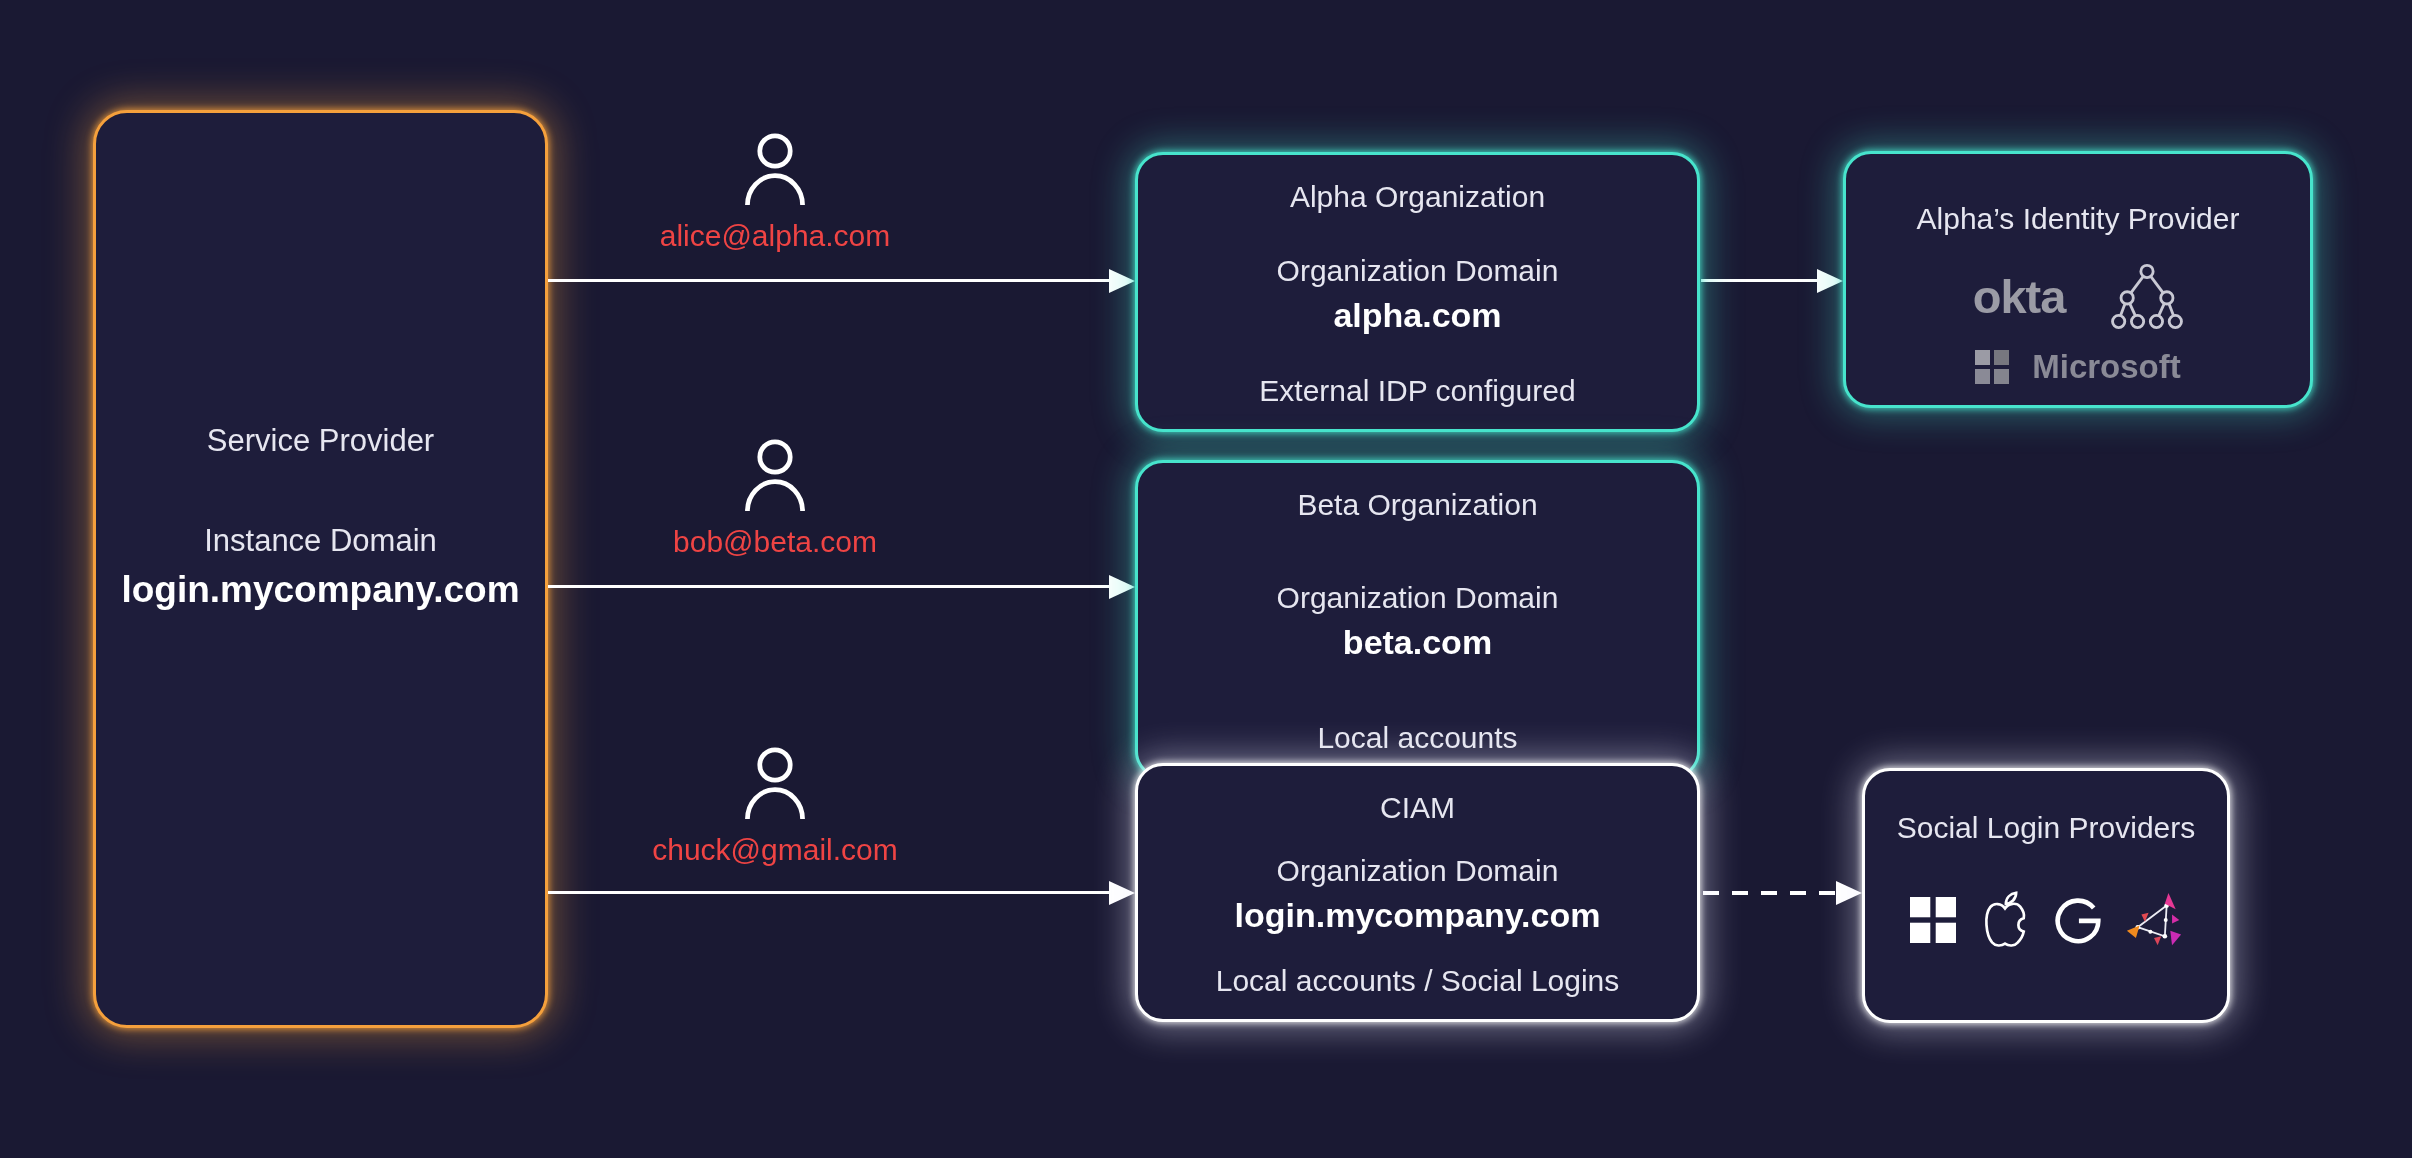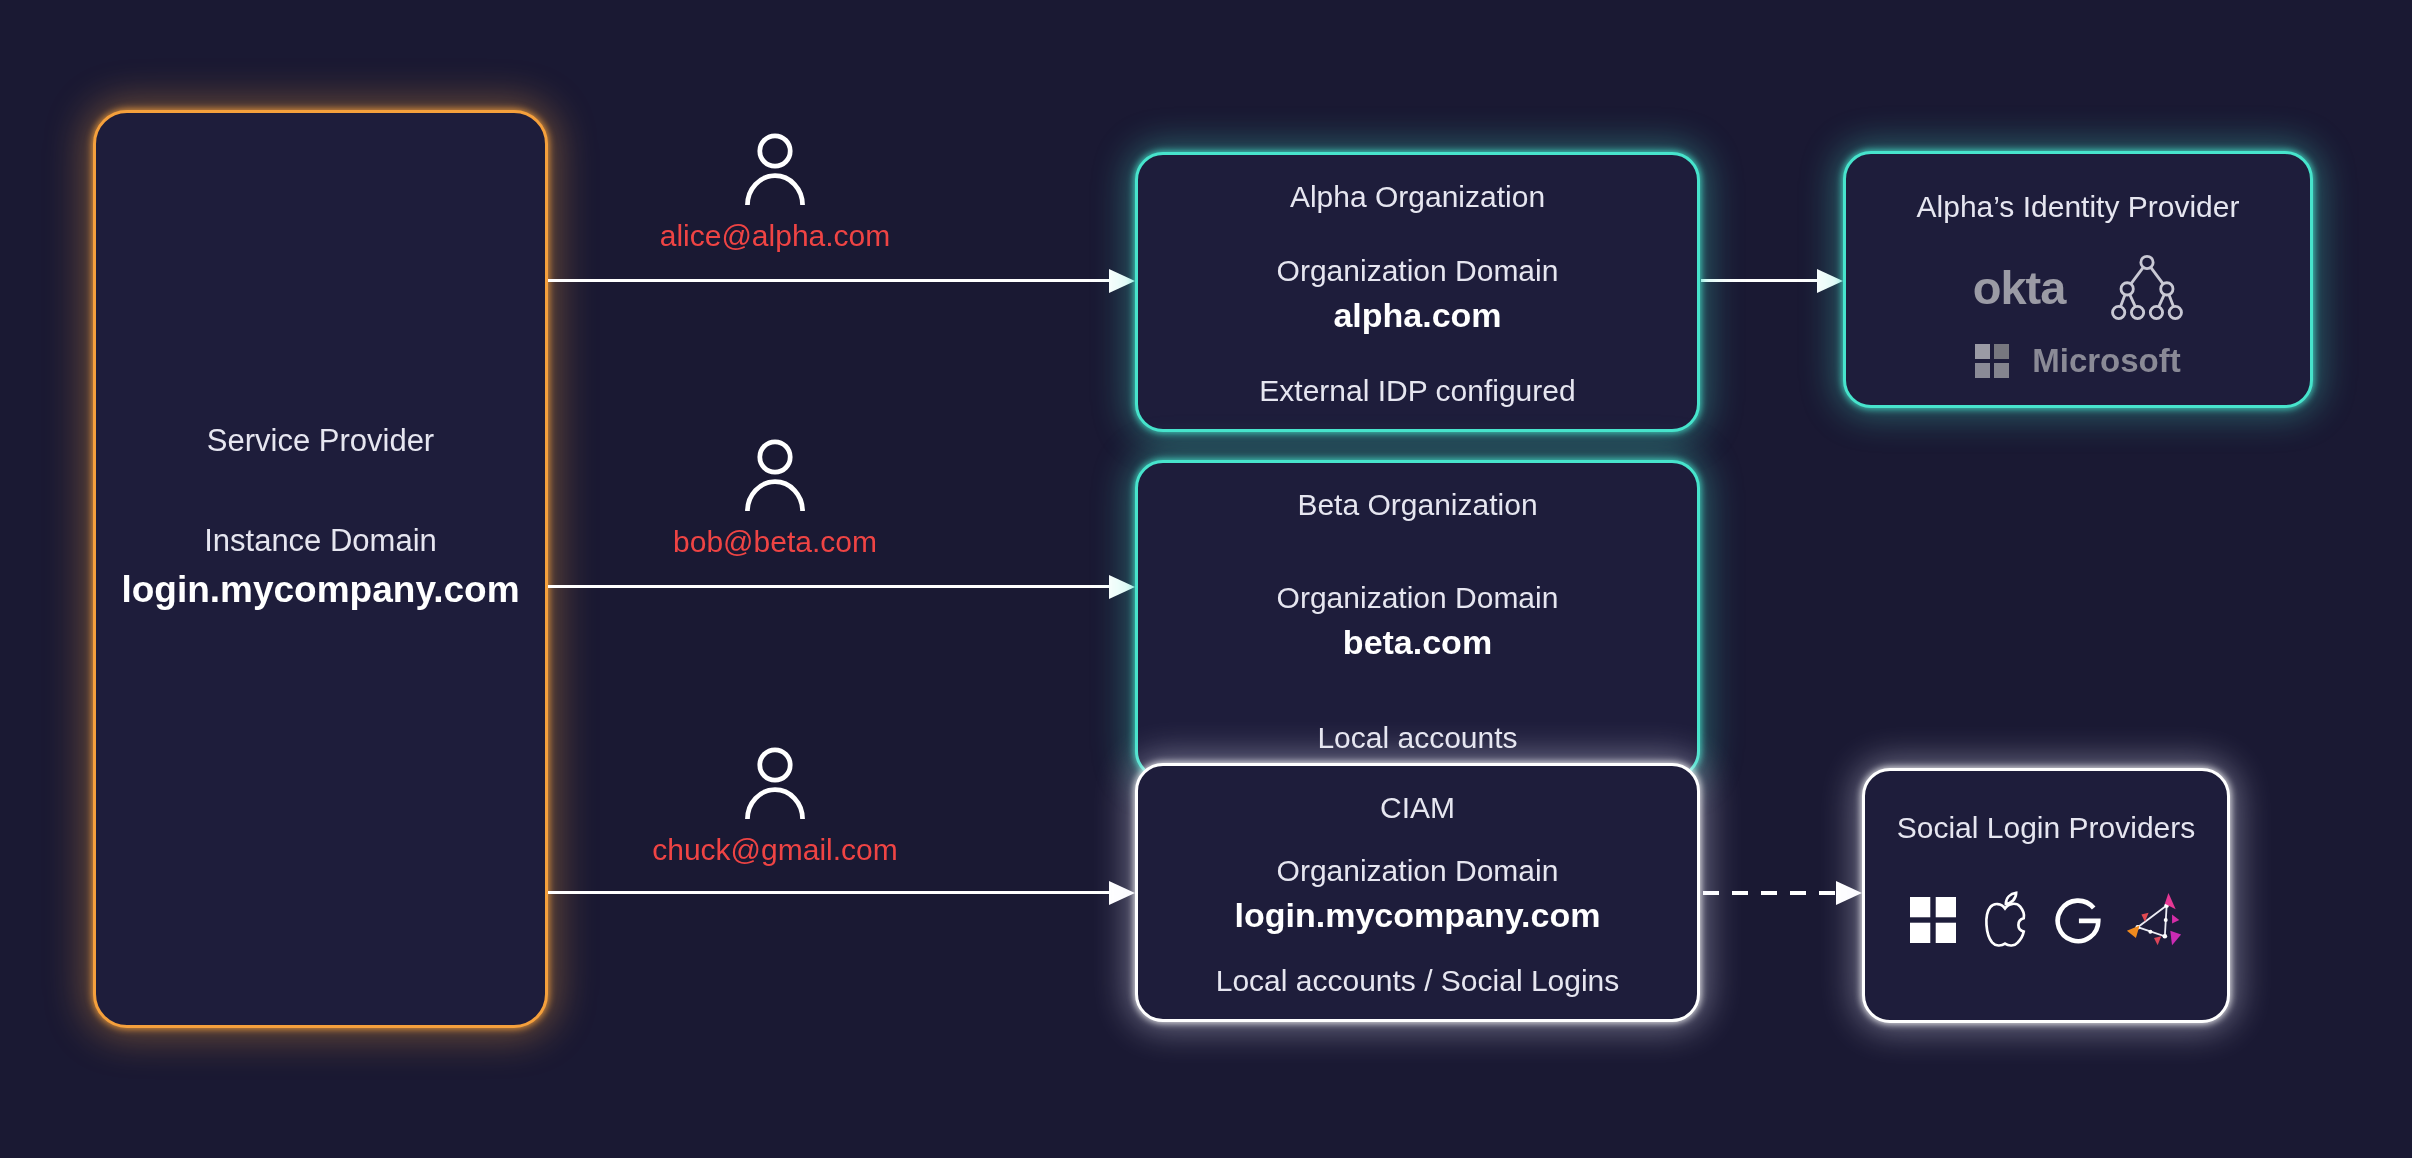--- a/index.html
+++ b/index.html
@@ -34,21 +34,21 @@
   
   .org-box{left:1135px;width:565px;display:flex;flex-direction:column;justify-content:space-between;align-items:center;padding:25px 18px 21px;}
   #org-alpha{top:152px;height:280px;}
   #org-beta{top:460px;height:319px;}
   #org-ciam{top:763px;height:259px;}
   .org-title{font-size:30px;color:#E6E6F0;}
   .domain-label{font-size:30px;color:#E6E6F0;}
   .domain-value{font-size:34px;font-weight:bold;color:#FFFFFF;margin-top:8px;}
   .org-note{font-size:30px;color:#E6E6F0;}
   
-  #idp-box{left:1843px;top:151px;width:470px;height:257px;display:flex;flex-direction:column;align-items:center;padding:36px 10px 20px;}
+  #idp-box{left:1843px;top:151px;width:470px;height:257px;display:flex;flex-direction:column;align-items:center;padding:48px 10px 20px;}
   #social-box{left:1862px;top:768px;width:368px;height:255px;display:flex;flex-direction:column;align-items:center;padding:40px 10px 20px;}
   .panel-title{font-size:30px;color:#E6E6F0;}
   .idp-logo-row{display:flex;align-items:center;gap:46px;margin-top:26px;height:74px;text-align:center;}
   .okta-text{font-size:47px;font-weight:bold;color:#9B9BA5;letter-spacing:-1px;line-height:1;}
   .ms-row{display:flex;align-items:center;gap:23px;margin-top:18px;}
   .ms-text{font-size:33px;font-weight:bold;color:#8A8A96;}
   .social-row{display:flex;align-items:center;gap:24px;margin-top:46px;}
   
   .user-group{position:absolute;left:605px;width:340px;text-align:center;}
   #user-0{top:131px;} #user-1{top:437px;} #user-2{top:745px;}

